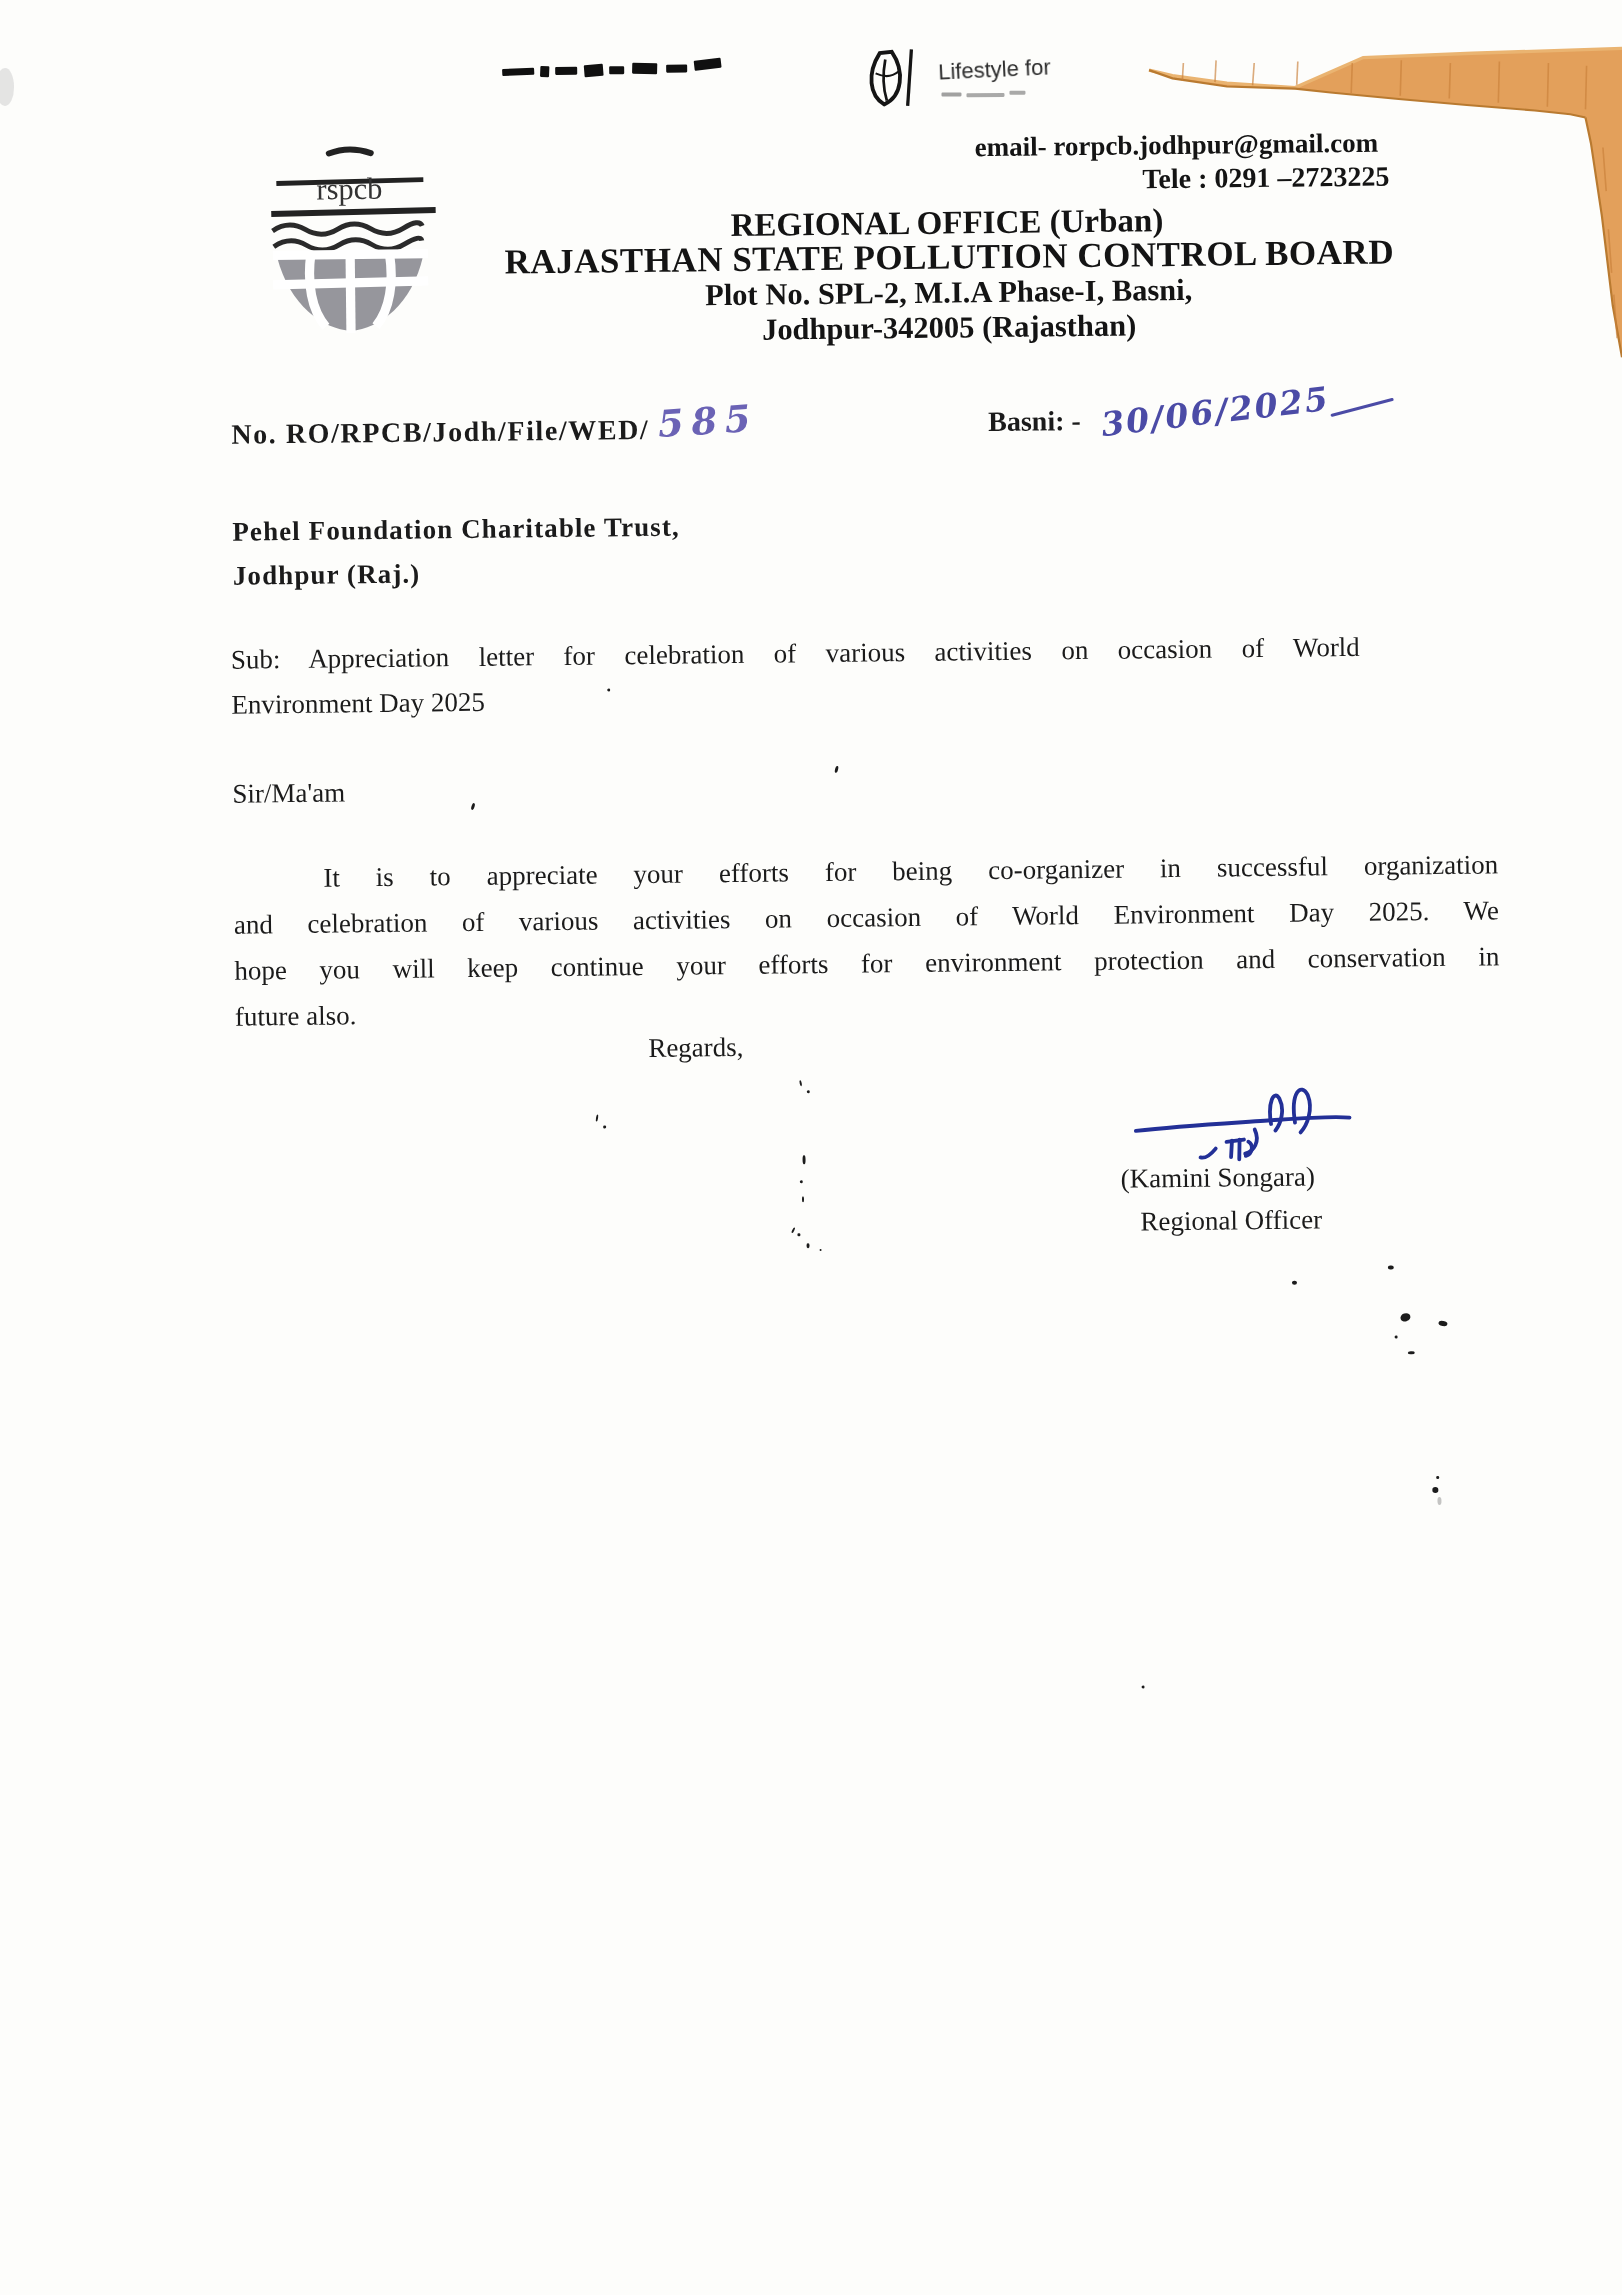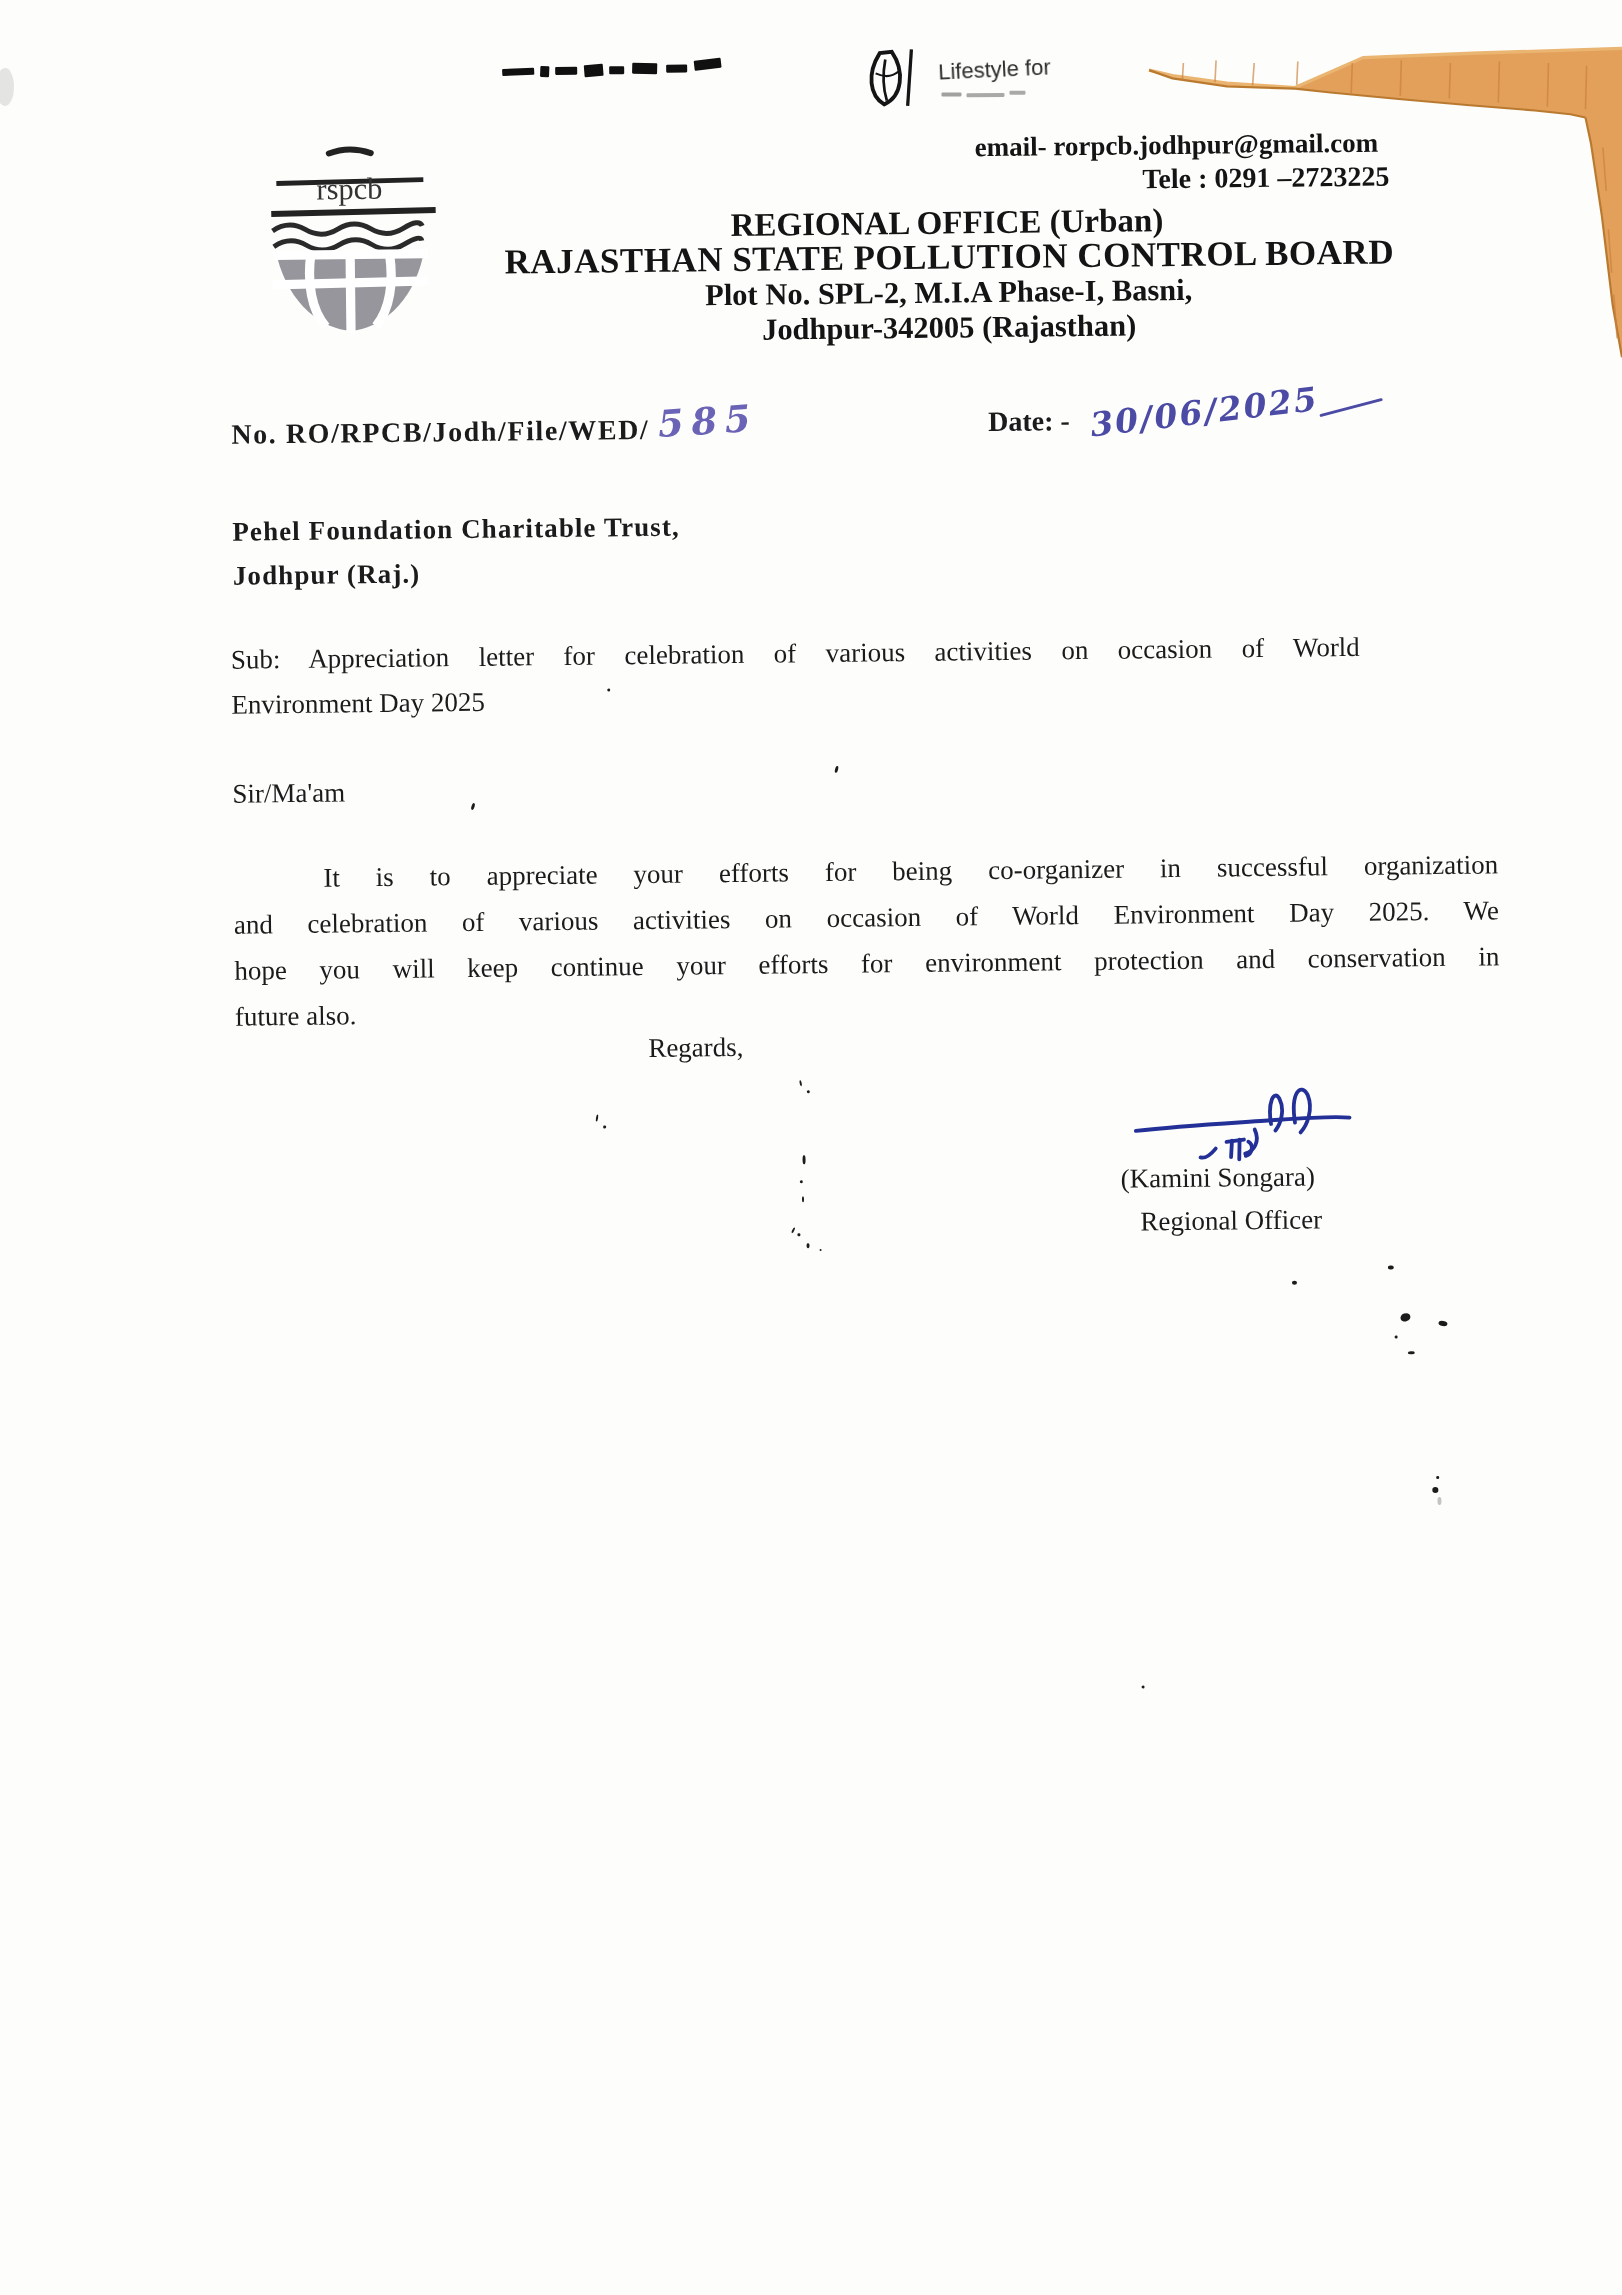--- a/index.html
+++ b/index.html
@@ -100,21 +100,21 @@
     <div class="abs hdr-b center" style="left:947px;top:206px;font-size:33px;">REGIONAL OFFICE (Urban)</div>
     <div class="abs hdr-b center" style="left:949px;top:239px;font-size:35px;letter-spacing:0.5px;">RAJASTHAN STATE POLLUTION CONTROL BOARD</div>
     <div class="abs hdr-b center" style="left:948px;top:277px;font-size:30.5px;">Plot No. SPL-2, M.I.A Phase-I, Basni,</div>
     <div class="abs hdr-b center" style="left:948px;top:312px;font-size:30.5px;">Jodhpur-342005 (Rajasthan)</div>
 
     <div class="abs" style="left:229px;top:402px;font-size:28px;font-weight:bold;letter-spacing:1.6px;white-space:nowrap;">
       <span>No. RO/RPCB/Jodh/File/WED/</span>
       <span class="handnum">585</span>
     </div>
     <div class="abs" style="left:986px;top:402px;font-size:28px;font-weight:bold;white-space:nowrap;">
-      <span>Date: -</span>
+      <span>Basni: -</span>
       <span class="handdate">30/06/2025</span>
       <span style="display:inline-block;width:65px;height:2.7px;background:#4b4ba6;
                    transform:rotate(-14deg) translateY(-18.5px);margin-left:-3.3px;border-radius:1.6px;"></span>
     </div>
 
     <div class="abs" style="left:229px;top:510px;font-size:27px;font-weight:600;letter-spacing:1.1px;">Pehel Foundation Charitable Trust,</div>
     <div class="abs" style="left:229px;top:554px;font-size:27px;font-weight:600;letter-spacing:1.1px;">Jodhpur (Raj.)</div>
 
     <div class="abs justline" style="left:226px;top:638px;width:1129px;font-size:27px;">Sub: Appreciation letter for celebration of various activities on occasion of World</div>
     <div class="abs" style="left:226px;top:683px;font-size:27px;">Environment Day 2025</div>

